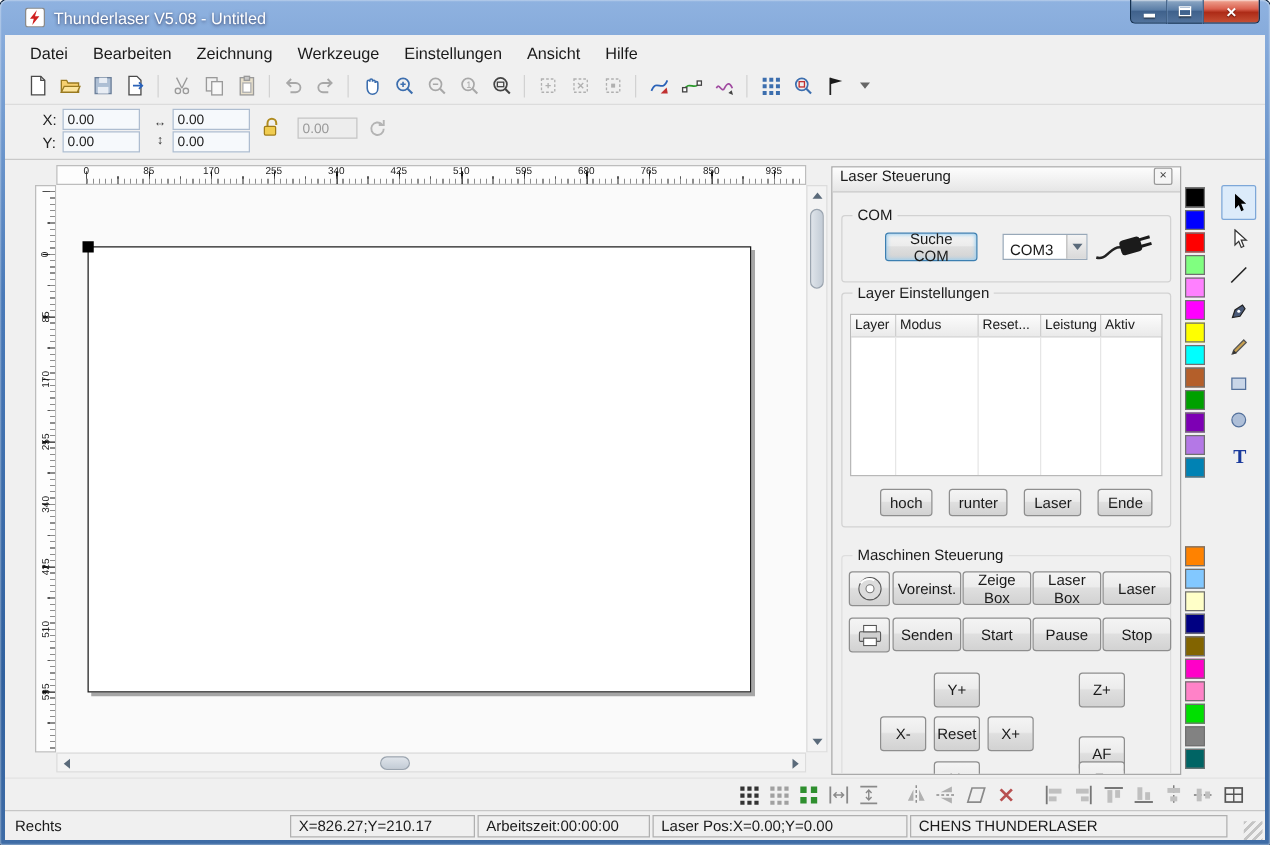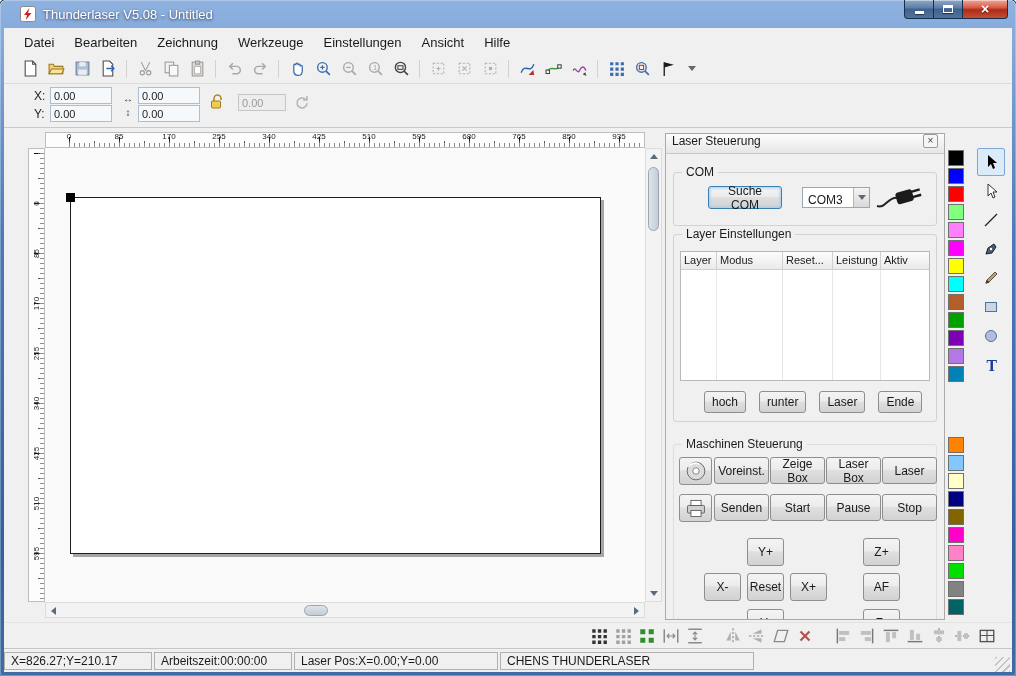--- a/index.html
+++ b/index.html
@@ -530,21 +530,21 @@
         <button class="btn">Senden</button>
           <button class="btn">Start</button>
           <button class="btn">Pause</button>
           <button class="btn">Stop</button>
       </div>
       <button class="btn jbtn" style="left:73px;top:93px;">Y+</button>
       <button class="btn jbtn" style="left:189px;top:93px;">Z+</button>
       <button class="btn jbtn" style="left:30px;top:128px;">X-</button>
       <button class="btn jbtn" style="left:73px;top:128px;text-align:center;">Reset</button>
       <button class="btn jbtn" style="left:116px;top:128px;">X+</button>
-      <button class="btn jbtn" style="left:189px;top:128px;">AF</button>
+      <button class="btn jbtn" style="left:189px;top:144px;">AF</button>
       <button class="btn jbtn" style="left:73px;top:164px;">Y-</button>
       <button class="btn jbtn" style="left:189px;top:164px;">Z-</button>
     </div>
   </div>
 
   <div class="palette" id="palette1">
     <div class="swatch" style="background: rgb(0, 0, 0);"></div>
       <div class="swatch" style="background: rgb(0, 0, 255);"></div>
       <div class="swatch" style="background: rgb(255, 0, 0);"></div>
       <div class="swatch" style="background: rgb(128, 255, 128);"></div>
@@ -716,20 +716,21 @@
       <button class="bbtn">
           <svg width="18" height="18" viewBox="0 0 16 16">
             <rect x="2" y="3" width="12" height="10" fill="none" stroke="#555" stroke-width="1.2"></rect>
             <path d="M2 7.5h12M8 3v10" stroke="#555"></path>
           </svg>
         </button>
     </div>
   </div>
 
   <div class="statusbar">
+    <span class="sb-mode">Rechts</span>
     <span class="sb-panel" id="sbp1">X=826.27;Y=210.17</span>
     <span class="sb-panel" id="sbp2">Arbeitszeit:00:00:00</span>
     <span class="sb-panel" id="sbp3">Laser Pos:X=0.00;Y=0.00</span>
     <span class="sb-panel" id="sbp4">CHENS THUNDERLASER</span>
     <span class="sb-grip"></span>
   </div>
 
 </div>
 
 </body></html>

